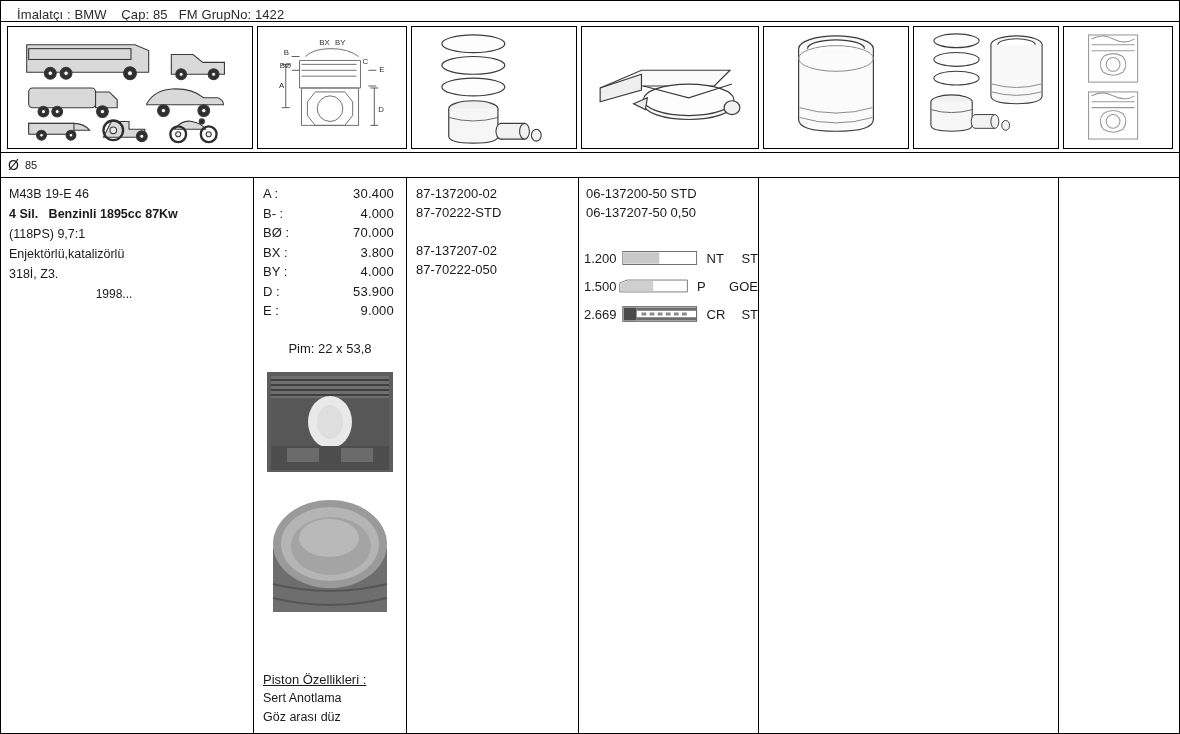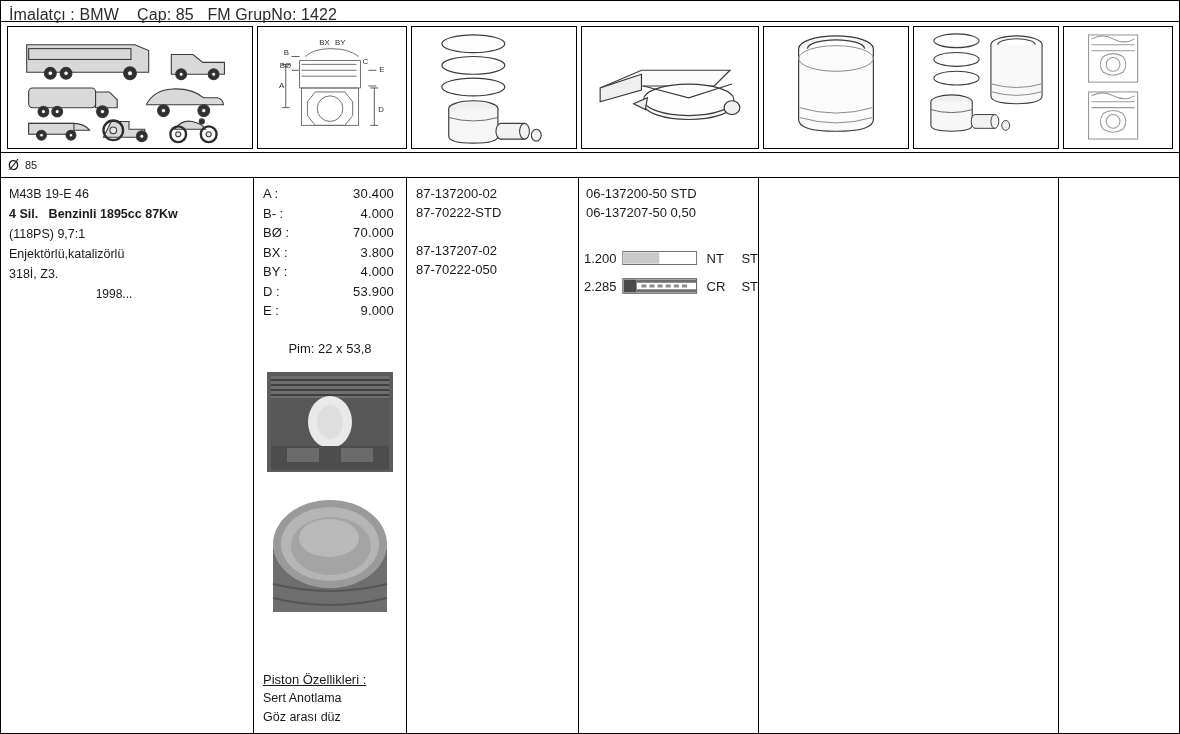--- a/index.html
+++ b/index.html
@@ -13,21 +13,21 @@
     position:relative;width:1180px;height:734px;box-sizing:border-box;
     border:1px solid #000;background:#fff;
   }
   
   .header-bar{
     position:absolute;left:0;top:0;width:1178px;height:21px;
     box-sizing:border-box;border-bottom:1px solid #000;
     display:flex;align-items:center;
   }
   .header-text{
-    font-size:16px;letter-spacing:.1px;padding-left:8px;white-space:pre;
+    font-size:13px;letter-spacing:.1px;padding-left:16px;white-space:pre;
     color:#2b2b2b;
     margin-top:7px;
   }
   
   .icon-strip{
     position:absolute;left:0;top:21px;width:1178px;height:131px;
     box-sizing:border-box;border-bottom:1px solid #000;
   }
   .icon-cell{
     position:absolute;top:4px;height:123px;box-sizing:border-box;
@@ -386,23 +386,32 @@
         <div class="ringrow">
           <span class="w">1.200</span>
           <svg class="prof" viewBox="0 0 93 22">
             <rect x="1" y="3" width="91" height="16" fill="#fff" stroke="#6f6f6f" stroke-width="1.2"></rect>
             <rect x="2" y="4" width="44" height="14" fill="#c9c9c9"></rect>
           </svg>
           <span class="c1">NT</span>
           <span class="c2">ST</span>
         </div>
 
-
         <div class="ringrow">
-          <span class="w">2.285</span>
+          <span class="w">1.500</span>
+          <svg class="prof" viewBox="0 0 93 22">
+            <path d="M1 7 l10 -4 h81 v16 h-91 z" fill="#fff" stroke="#6f6f6f" stroke-width="1.2"></path>
+            <path d="M2 8 l10 -4 h34 v14 h-44 z" fill="#cfcfcf"></path>
+          </svg>
+          <span class="c1">P</span>
+          <span class="c2">GOE</span>
+        </div>
+
+        <div class="ringrow">
+          <span class="w">2.669</span>
           <svg class="prof" viewBox="0 0 93 22">
             <rect x="1" y="2" width="91" height="18" fill="#fff" stroke="#5a5a5a" stroke-width="1.2"></rect>
             <rect x="2" y="3" width="16" height="16" fill="#4a4a4a"></rect>
             <rect x="18" y="3" width="74" height="4" fill="#6e6e6e"></rect>
             <rect x="18" y="15" width="74" height="4" fill="#6e6e6e"></rect>
             <path d="M24 9 h6 v4 h-6 z M34 9 h6 v4 h-6 z M44 9 h6 v4 h-6 z M54 9 h6 v4 h-6 z M64 9 h6 v4 h-6 z M74 9 h6 v4 h-6 z" fill="#8c8c8c"></path>
           </svg>
           <span class="c1">CR</span>
           <span class="c2">ST</span>
         </div>

